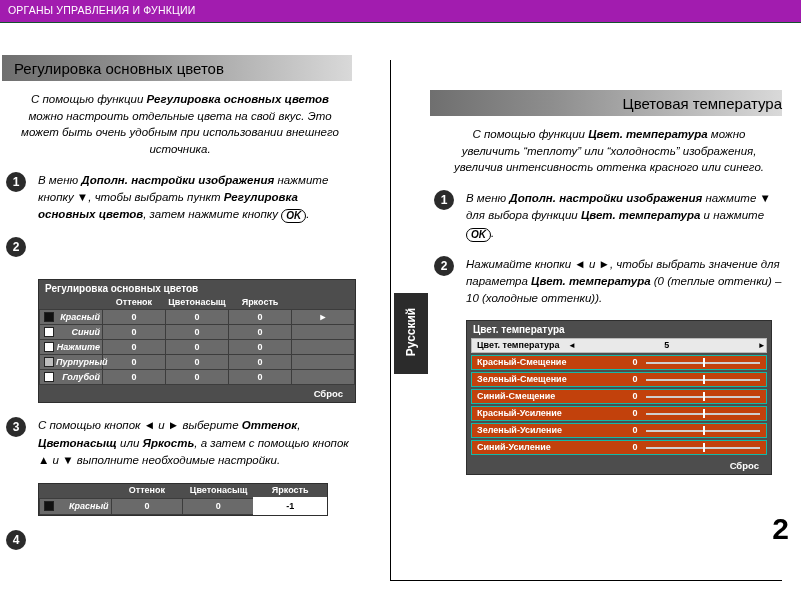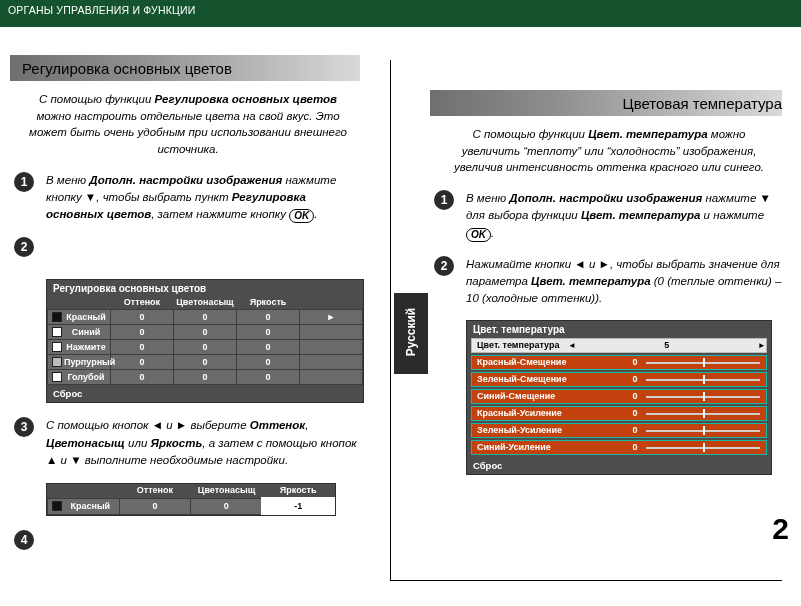--- a/index.html
+++ b/index.html
@@ -15,35 +15,35 @@
     position: relative;
     overflow: hidden;
   }
 
   
   .page-header {
     position: absolute;
     left: 0; top: 0;
     width: 801px;
     height: 22px;
-    background: #14532d;
-    border-bottom: 5px solid #14532d;
+    background: #a21caf;
+    border-bottom: 1px solid #14532d;
   }
   .page-header .hdr-text {
     position: absolute;
     left: 8px; top: 4px;
     font-size: 10.5px;
     color: #ffffff;
     letter-spacing: .2px;
   }
 
   
   .col-left {
     position: absolute;
-    left: 10px; top: 55px;
+    left: 2px; top: 55px;
     width: 350px;
   }
   .col-right {
     position: absolute;
     left: 430px; top: 90px;
     width: 352px;
   }
 
   
   .divider {
@@ -157,43 +157,45 @@
   .osd-table td {
     font-size: 9px;
     color: #fff;
     font-weight: bold;
     padding: 2px 2px;
     background: #6a6a6a;
     border: 1px solid #3c3c3c;
     text-align: center;
   }
   .osd-table td.name {
-    text-align: center;
+    text-align: right;
     padding-left: 16px;
     position: relative;
     background: #6a6a6a;
     width: 104px;
+    font-style: italic;
   }
   .swatch {
     position: absolute;
     left: 4px; top: 50%;
     transform: translateY(-50%);
     width: 8px; height: 8px;
     border: 1px solid #222;
   }
   .osd-table td.arrowcell {
     width: 14px;
     background: #6a6a6a;
   }
   .osd-reset {
     color: #fff;
     font-size: 9.5px;
     font-weight: bold;
-    padding: 3px 6px 3px 6px;
+    padding: 3px 12px 3px 6px;
     background: #4d4d4d;
+    text-align: right;
   }
 
   
   .osd-small {
     background: #4d4d4d;
     border: 1px solid #2e2e2e;
     width: 290px;
     margin: 14px 0 0 36px;
     box-sizing: border-box;
   }

